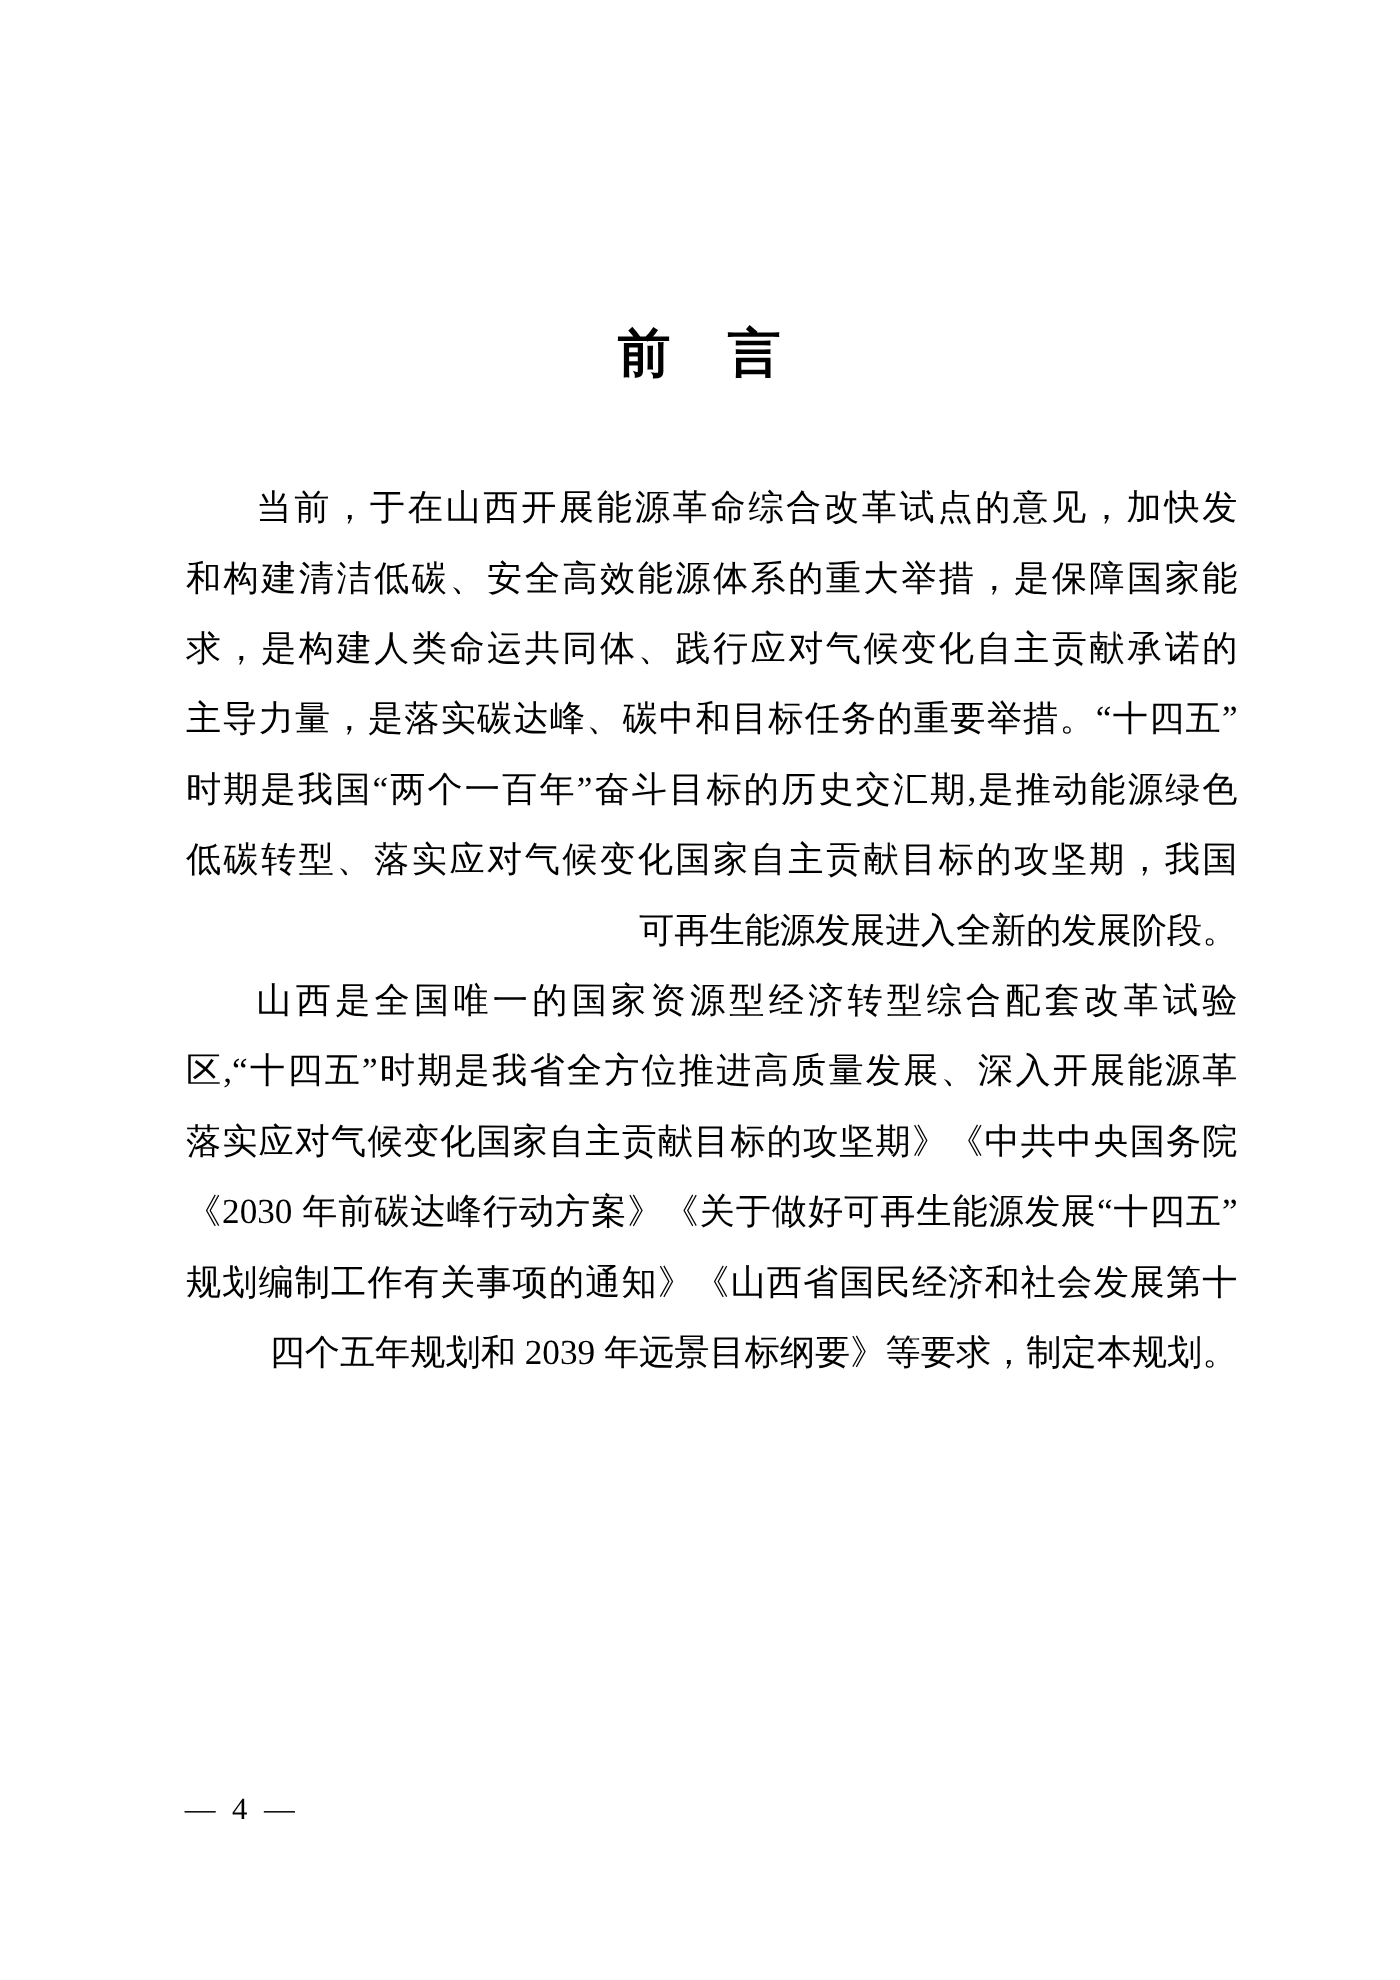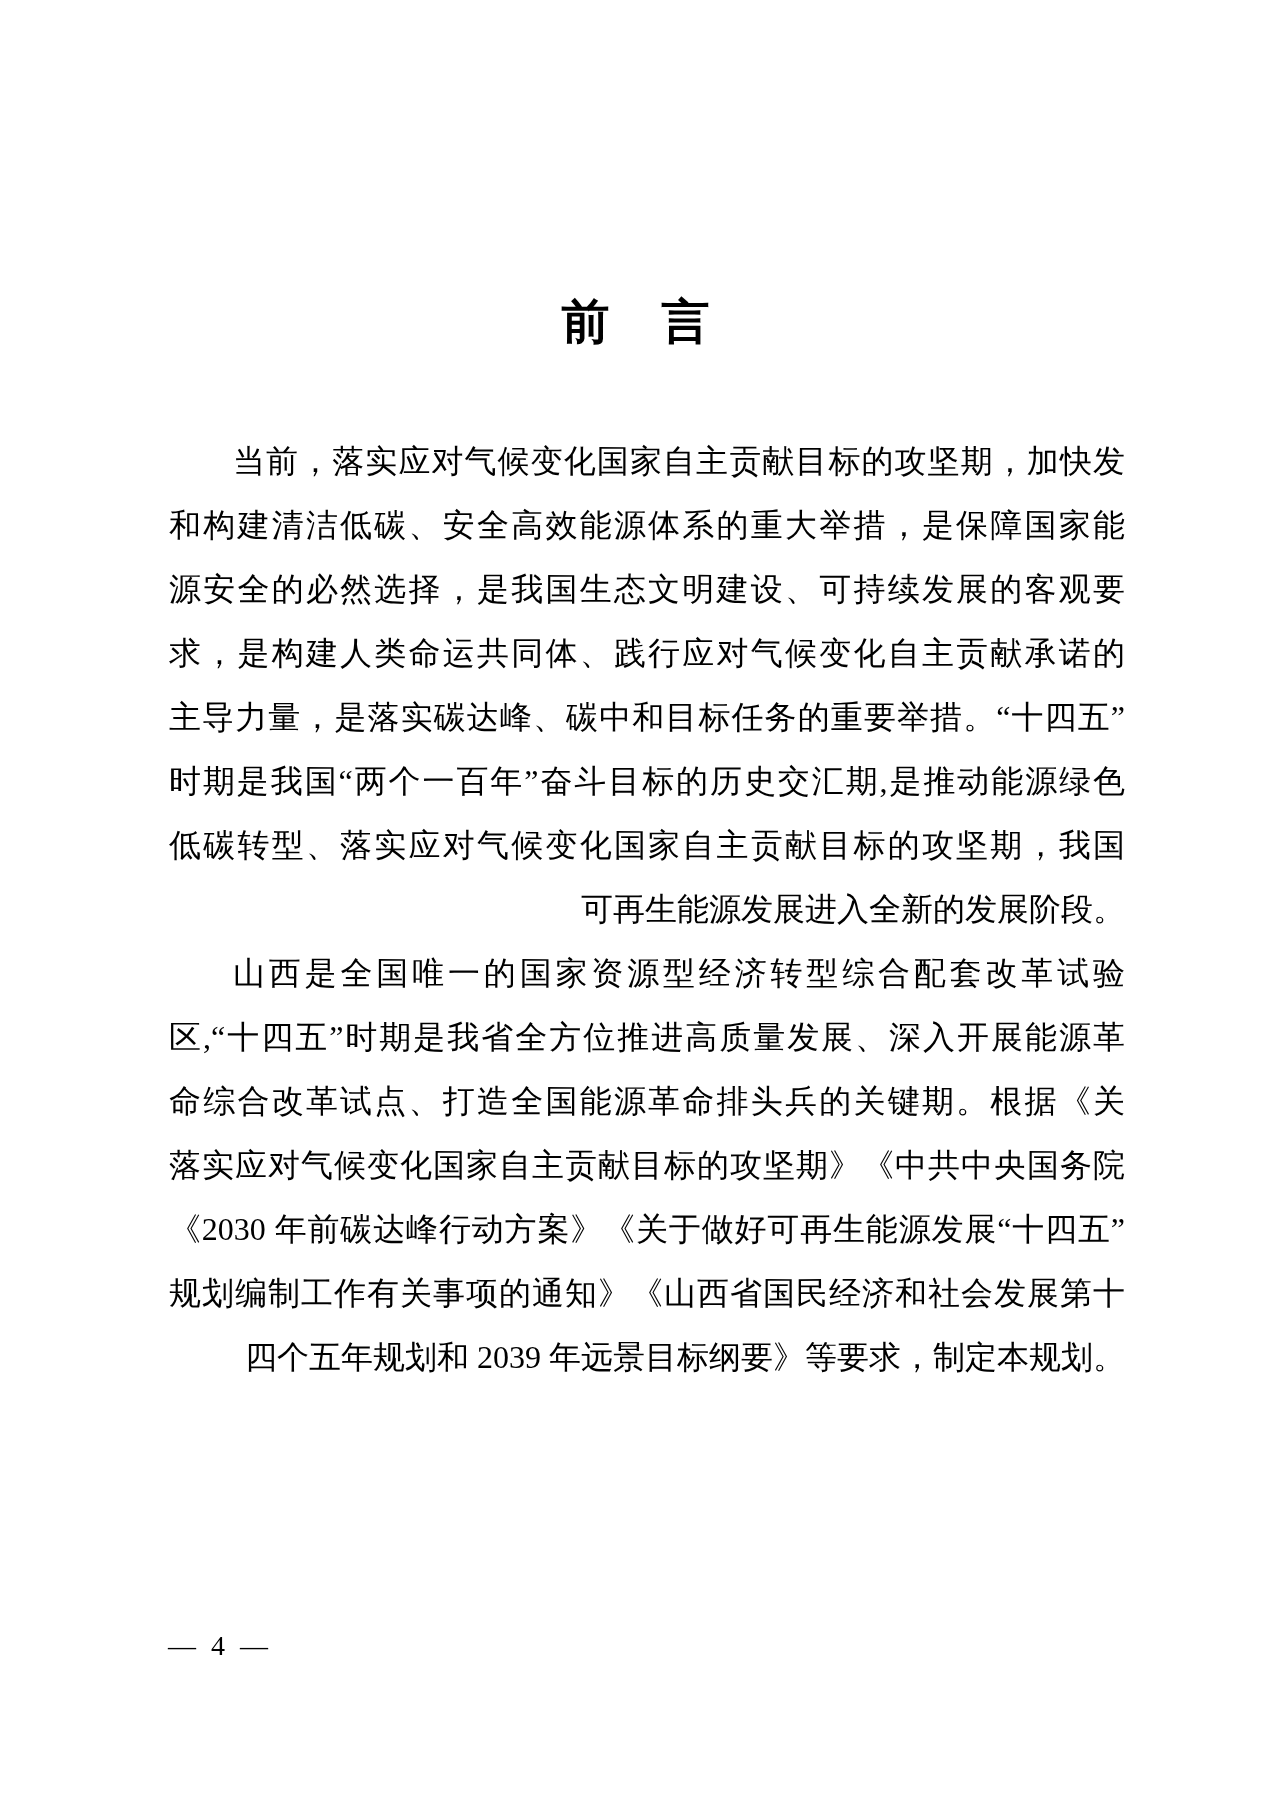--- a/index.html
+++ b/index.html
@@ -64,32 +64,30 @@
 </style>
 </head>
 <body>
 
 <div class="page">
 
   <h1 class="doc-title">前　言</h1>
 
   <div class="body-text">
 
-    <div class="line justify first">当前，落实应对气候变化国家自主贡献目标的攻坚期，加快发</div>
+    <div class="line justify first">当前，于在山西开展能源革命综合改革试点的意见，加快发</div>
     <div class="line justify">和构建清洁低碳、安全高效能源体系的重大举措，是保障国家能</div>
-    <div class="line justify">源安全的必然选择，是我国生态文明建设、可持续发展的客观要</div>
     <div class="line justify">求，是构建人类命运共同体、践行应对气候变化自主贡献承诺的</div>
     <div class="line justify">主导力量，是落实碳达峰、碳中和目标任务的重要举措。“十四五”</div>
     <div class="line justify">时期是我国“两个一百年”奋斗目标的历史交汇期,是推动能源绿色</div>
     <div class="line justify">低碳转型、落实应对气候变化国家自主贡献目标的攻坚期，我国</div>
     <div class="line">可再生能源发展进入全新的发展阶段。</div>
 
     <div class="line justify first">山西是全国唯一的国家资源型经济转型综合配套改革试验</div>
     <div class="line justify">区,“十四五”时期是我省全方位推进高质量发展、深入开展能源革</div>
-    <div class="line justify">命综合改革试点、打造全国能源革命排头兵的关键期。根据《关</div>
     <div class="line justify">落实应对气候变化国家自主贡献目标的攻坚期》《中共中央国务院关</div>
     <div class="line justify">《2030 年前碳达峰行动方案》《关于做好可再生能源发展“十四五”</div>
     <div class="line justify">规划编制工作有关事项的通知》《山西省国民经济和社会发展第十</div>
     <div class="line">四个五年规划和 2039 年远景目标纲要》等要求，制定本规划。</div>
 
   </div>
 
   <div class="page-number">— 4 —</div>
 
 </div>

